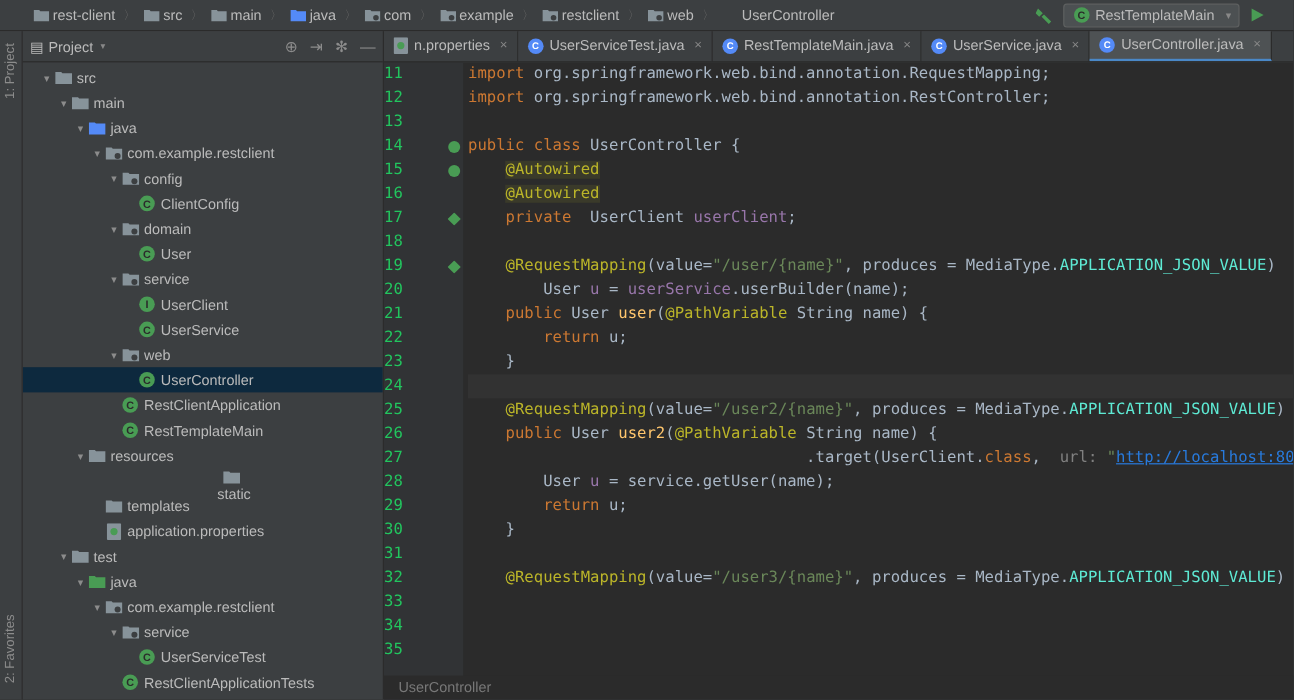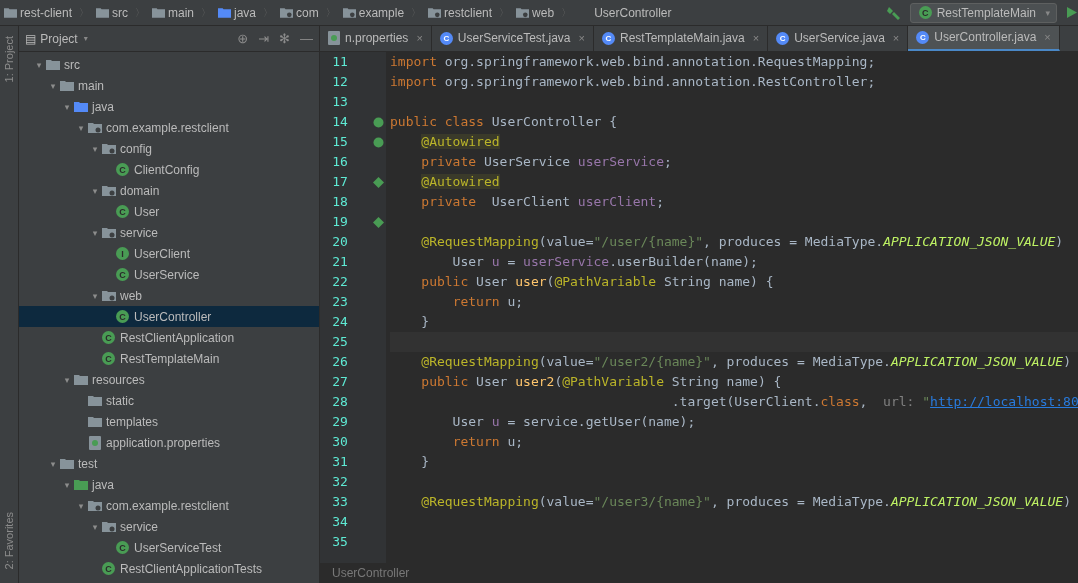--- a/index.html
+++ b/index.html
@@ -1,17 +1,17 @@
 <!DOCTYPE html>
 <html><head>
 <meta charset="utf-8">
 <style>
 *{box-sizing:border-box;margin:0;padding:0}
 body{font-family:"Segoe UI",Arial,sans-serif;font-size:12px;background:#3c3f41;color:#bbb;width:1078px;height:583px;overflow:hidden;position:relative}
-.breadcrumb{height:26px;background:#3c3f41;border-bottom:1px solid #2b2b2b;display:flex;align-items:center;padding:0 0;gap:2px}
+.breadcrumb{height:26px;background:#3c3f41;border-bottom:1px solid #2b2b2b;display:flex;align-items:center;padding:0 24px;gap:2px}
 .bc-item{display:flex;align-items:center;gap:3px;color:#bbb;padding:1px 4px;cursor:pointer}
 .bc-sep{color:#666;font-size:10px;margin:0 1px}
 .bc-icon{width:13px;height:13px;display:inline-flex;align-items:center;justify-content:center}
 .run-config{margin-left:auto;display:flex;align-items:center;gap:8px}
 .run-dropdown{background:#4c5052;border:1px solid #5e6060;padding:2px 20px 2px 8px;color:#bbb;border-radius:3px;position:relative;display:flex;align-items:center;gap:5px}
 .run-dropdown::after{content:"▾";position:absolute;right:6px;font-size:9px;color:#888}
 .hammer-icon{color:#499c54}
 .play-icon{color:#499c54}
 .main{display:flex;height:557px}
 .side-tab{width:19px;background:#3c3f41;border-right:1px solid #2b2b2b;display:flex;flex-direction:column;align-items:center;padding-top:4px}
@@ -30,36 +30,36 @@
 .tree-icon{width:15px;height:15px;display:inline-flex;align-items:center;justify-content:center;margin-right:4px;flex-shrink:0}
 .circ-green{width:13px;height:13px;border-radius:50%;background:#499c54;display:flex;align-items:center;justify-content:center;color:#2b2b2b;font-size:9px;font-weight:bold}
 .circ-blue{width:13px;height:13px;border-radius:50%;background:#548af7;display:flex;align-items:center;justify-content:center;color:#fff;font-size:8px;font-weight:bold}
 .tree-label{color:#bbb}
 .editor{flex:1;display:flex;flex-direction:column;background:#2b2b2b;min-width:0}
 .tabs{height:26px;background:#3c3f41;display:flex;align-items:flex-end;border-bottom:1px solid #2b2b2b;overflow:hidden}
 .tab{display:flex;align-items:center;gap:5px;padding:4px 8px;color:#bbb;border-right:1px solid #2b2b2b;background:#3c3f41;cursor:pointer;height:26px;white-space:nowrap}
 .tab.active{background:#4e5254;border-bottom:2px solid #4a88c7;height:26px}
 .tab-close{color:#888;font-size:11px;margin-left:3px}
 .code-area{flex:1;display:flex;overflow:hidden;font-family:Consolas,Monaco,monospace;font-size:13px;line-height:20px}
-.gutter{width:50px;background:#313335;color:#5eead4;text-align:center;padding-right:10px;flex-shrink:0;padding-top:0}
+.gutter{width:50px;background:#313335;color:#22c55e;text-align:left;padding-right:10px;flex-shrink:0;padding-top:0}
 .gutter-line{height:20px}
 .marks{width:16px;background:#313335;flex-shrink:0}
 .mark-row{height:20px;display:flex;align-items:center;justify-content:center}
 .code{flex:1;padding-left:4px;overflow:hidden}
 .code-line{height:20px;white-space:pre}
 .code-line.hl{background:#323232}
 .kw{color:#cc7832}
 .ann{color:#bbb529}
 .ann-hl{color:#bbb529;background:#3a3a2a}
 .str{color:#6a8759}
 .field{color:#9876aa}
 .param{color:#a9b7c6}
 .comment{color:#808080}
 .method{color:#ffc66d}
-.static-i{color:#bef264;font-style:italic}
+.static-i{color:#5eead4;}
 .link{color:#287bde;text-decoration:underline}
 .txt{color:#a9b7c6}
 .status{position:absolute;bottom:0;right:0;height:20px;background:#2b2b2b;padding:2px 12px;color:#787878;width:758px;display:flex;align-items:center}
 svg{display:block}
 </style>
 </head>
 <body>
 
 <div class="breadcrumb" id="breadcrumb">
     <div class="bc-item">
@@ -310,21 +310,21 @@
         </div>
         <div class="tree-row" style="padding-left: 42px;">
           <span class="tree-arrow">▾</span>
           <span class="tree-icon">
             <svg width="14" height="12" viewBox="0 0 14 12">
               <path fill="#87939a" d="M0 1h5l1 1h8v9H0z"></path>
             </svg>
           </span>
           <span class="tree-label">resources</span>
         </div>
-        <div class="tree-row" style="padding-left: 56px;">
+        <div class="tree-row" style="padding-left: 56px; flex-direction: column;">
           <span class="tree-arrow"></span>
           <span class="tree-icon">
             <svg width="14" height="12" viewBox="0 0 14 12">
               <path fill="#87939a" d="M0 1h5l1 1h8v9H0z"></path>
             </svg>
           </span>
           <span class="tree-label">static</span>
         </div>
         <div class="tree-row" style="padding-left: 56px;">
           <span class="tree-arrow"></span>
@@ -511,21 +511,20 @@
           <div class="mark-row"></div>
           <div class="mark-row"></div>
           <div class="mark-row"></div>
         </div>
       <div class="code" id="code">
           <div class="code-line"><span class="kw">import </span><span class="txt">org.springframework.web.bind.annotation.RequestMapping;</span></div>
           <div class="code-line"><span class="kw">import </span><span class="txt">org.springframework.web.bind.annotation.RestController;</span></div>
           <div class="code-line"></div>
           <div class="code-line"><span class="kw">public class </span><span class="txt">UserController {</span></div>
           <div class="code-line"><span class="txt">    </span><span class="ann-hl">@Autowired</span></div>
-          <div class="code-line"><span class="txt">    </span><span class="kw">private </span><span class="txt">UserService </span><span class="field">userService</span><span class="txt">;</span></div>
           <div class="code-line"><span class="txt">    </span><span class="ann-hl">@Autowired</span></div>
           <div class="code-line"><span class="txt">    </span><span class="kw">private </span><span class="txt"> UserClient </span><span class="field">userClient</span><span class="txt">;</span></div>
           <div class="code-line"></div>
           <div class="code-line"><span class="txt">    </span><span class="ann">@RequestMapping</span><span class="txt">(</span><span class="param">value</span><span class="txt">=</span><span class="str">"/user/{name}"</span><span class="txt">, </span><span class="param">produces </span><span class="txt">= MediaType.</span><span class="static-i">APPLICATION_JSON_VALUE</span><span class="txt">)</span></div>
           <div class="code-line"><span class="txt">        User </span><span class="field">u</span><span class="txt"> = </span><span class="field">userService</span><span class="txt">.userBuilder(name);</span></div>
           <div class="code-line"><span class="txt">    </span><span class="kw">public </span><span class="txt">User </span><span class="method">user</span><span class="txt">(</span><span class="ann">@PathVariable</span><span class="txt"> String name) {</span></div>
           <div class="code-line"><span class="txt">        </span><span class="kw">return </span><span class="txt">u;</span></div>
           <div class="code-line"><span class="txt">    }</span></div>
           <div class="code-line hl"></div>
           <div class="code-line"><span class="txt">    </span><span class="ann">@RequestMapping</span><span class="txt">(</span><span class="param">value</span><span class="txt">=</span><span class="str">"/user2/{name}"</span><span class="txt">, </span><span class="param">produces </span><span class="txt">= MediaType.</span><span class="static-i">APPLICATION_JSON_VALUE</span><span class="txt">)</span></div>

